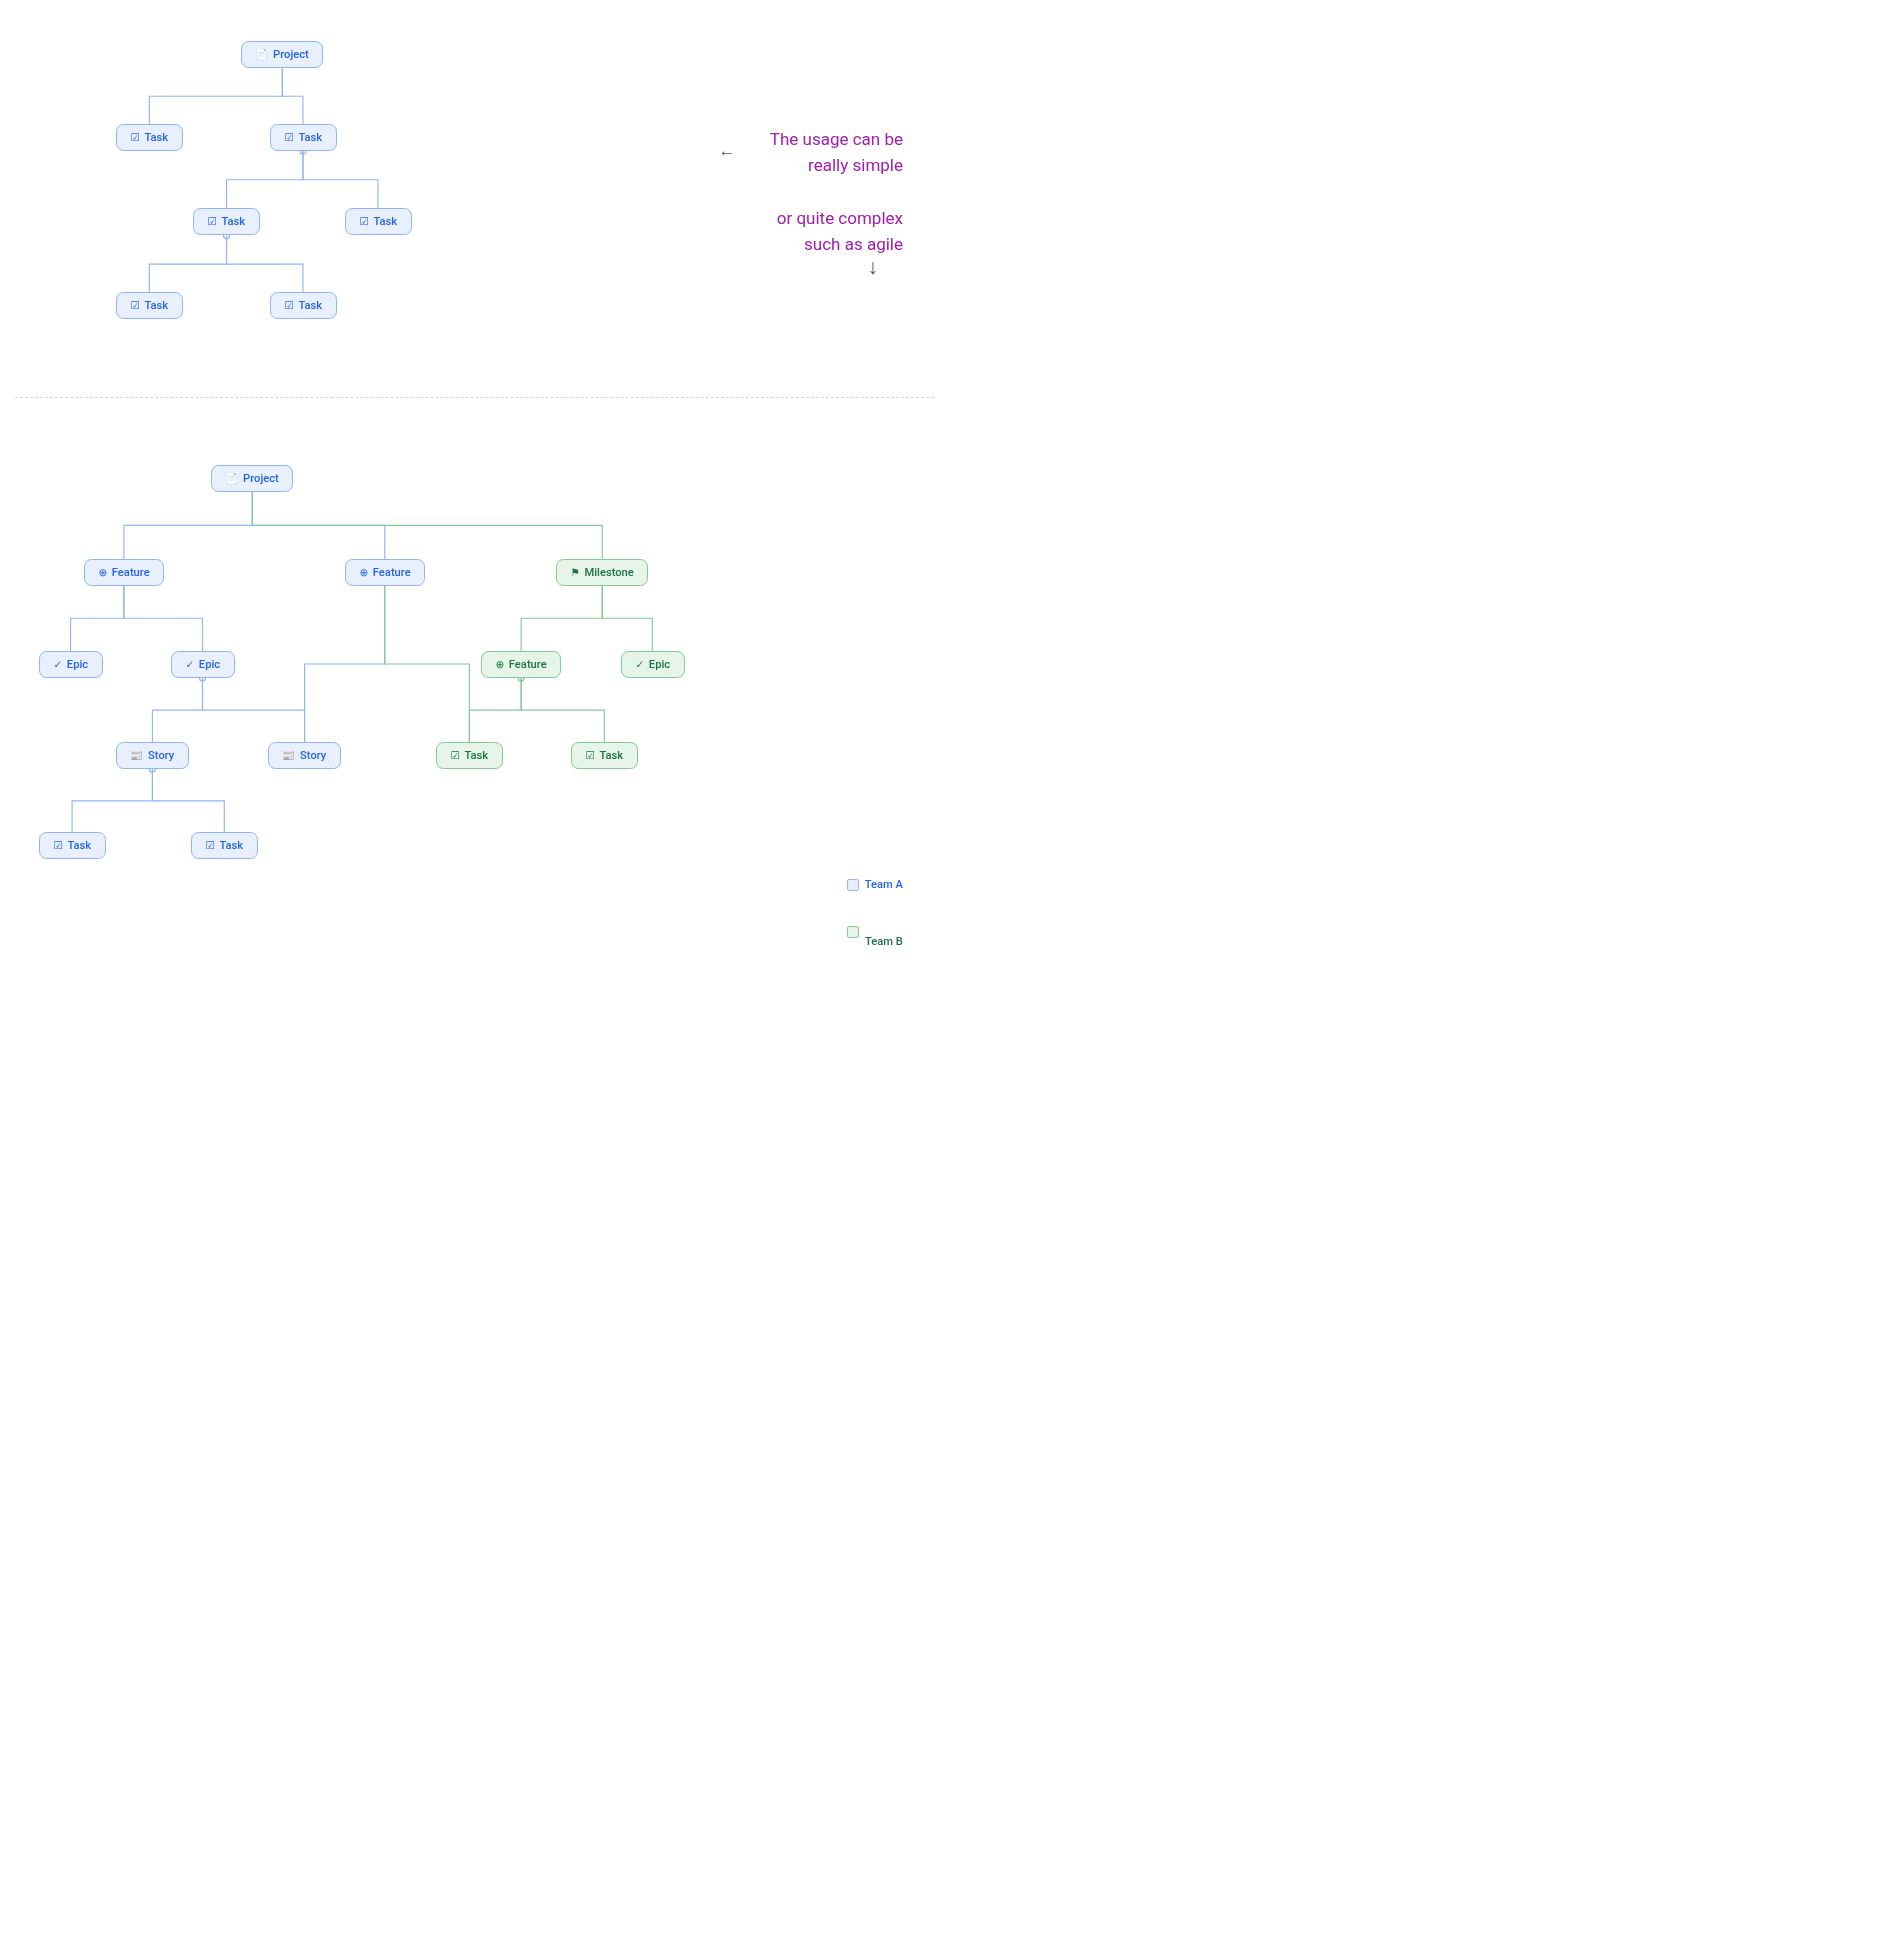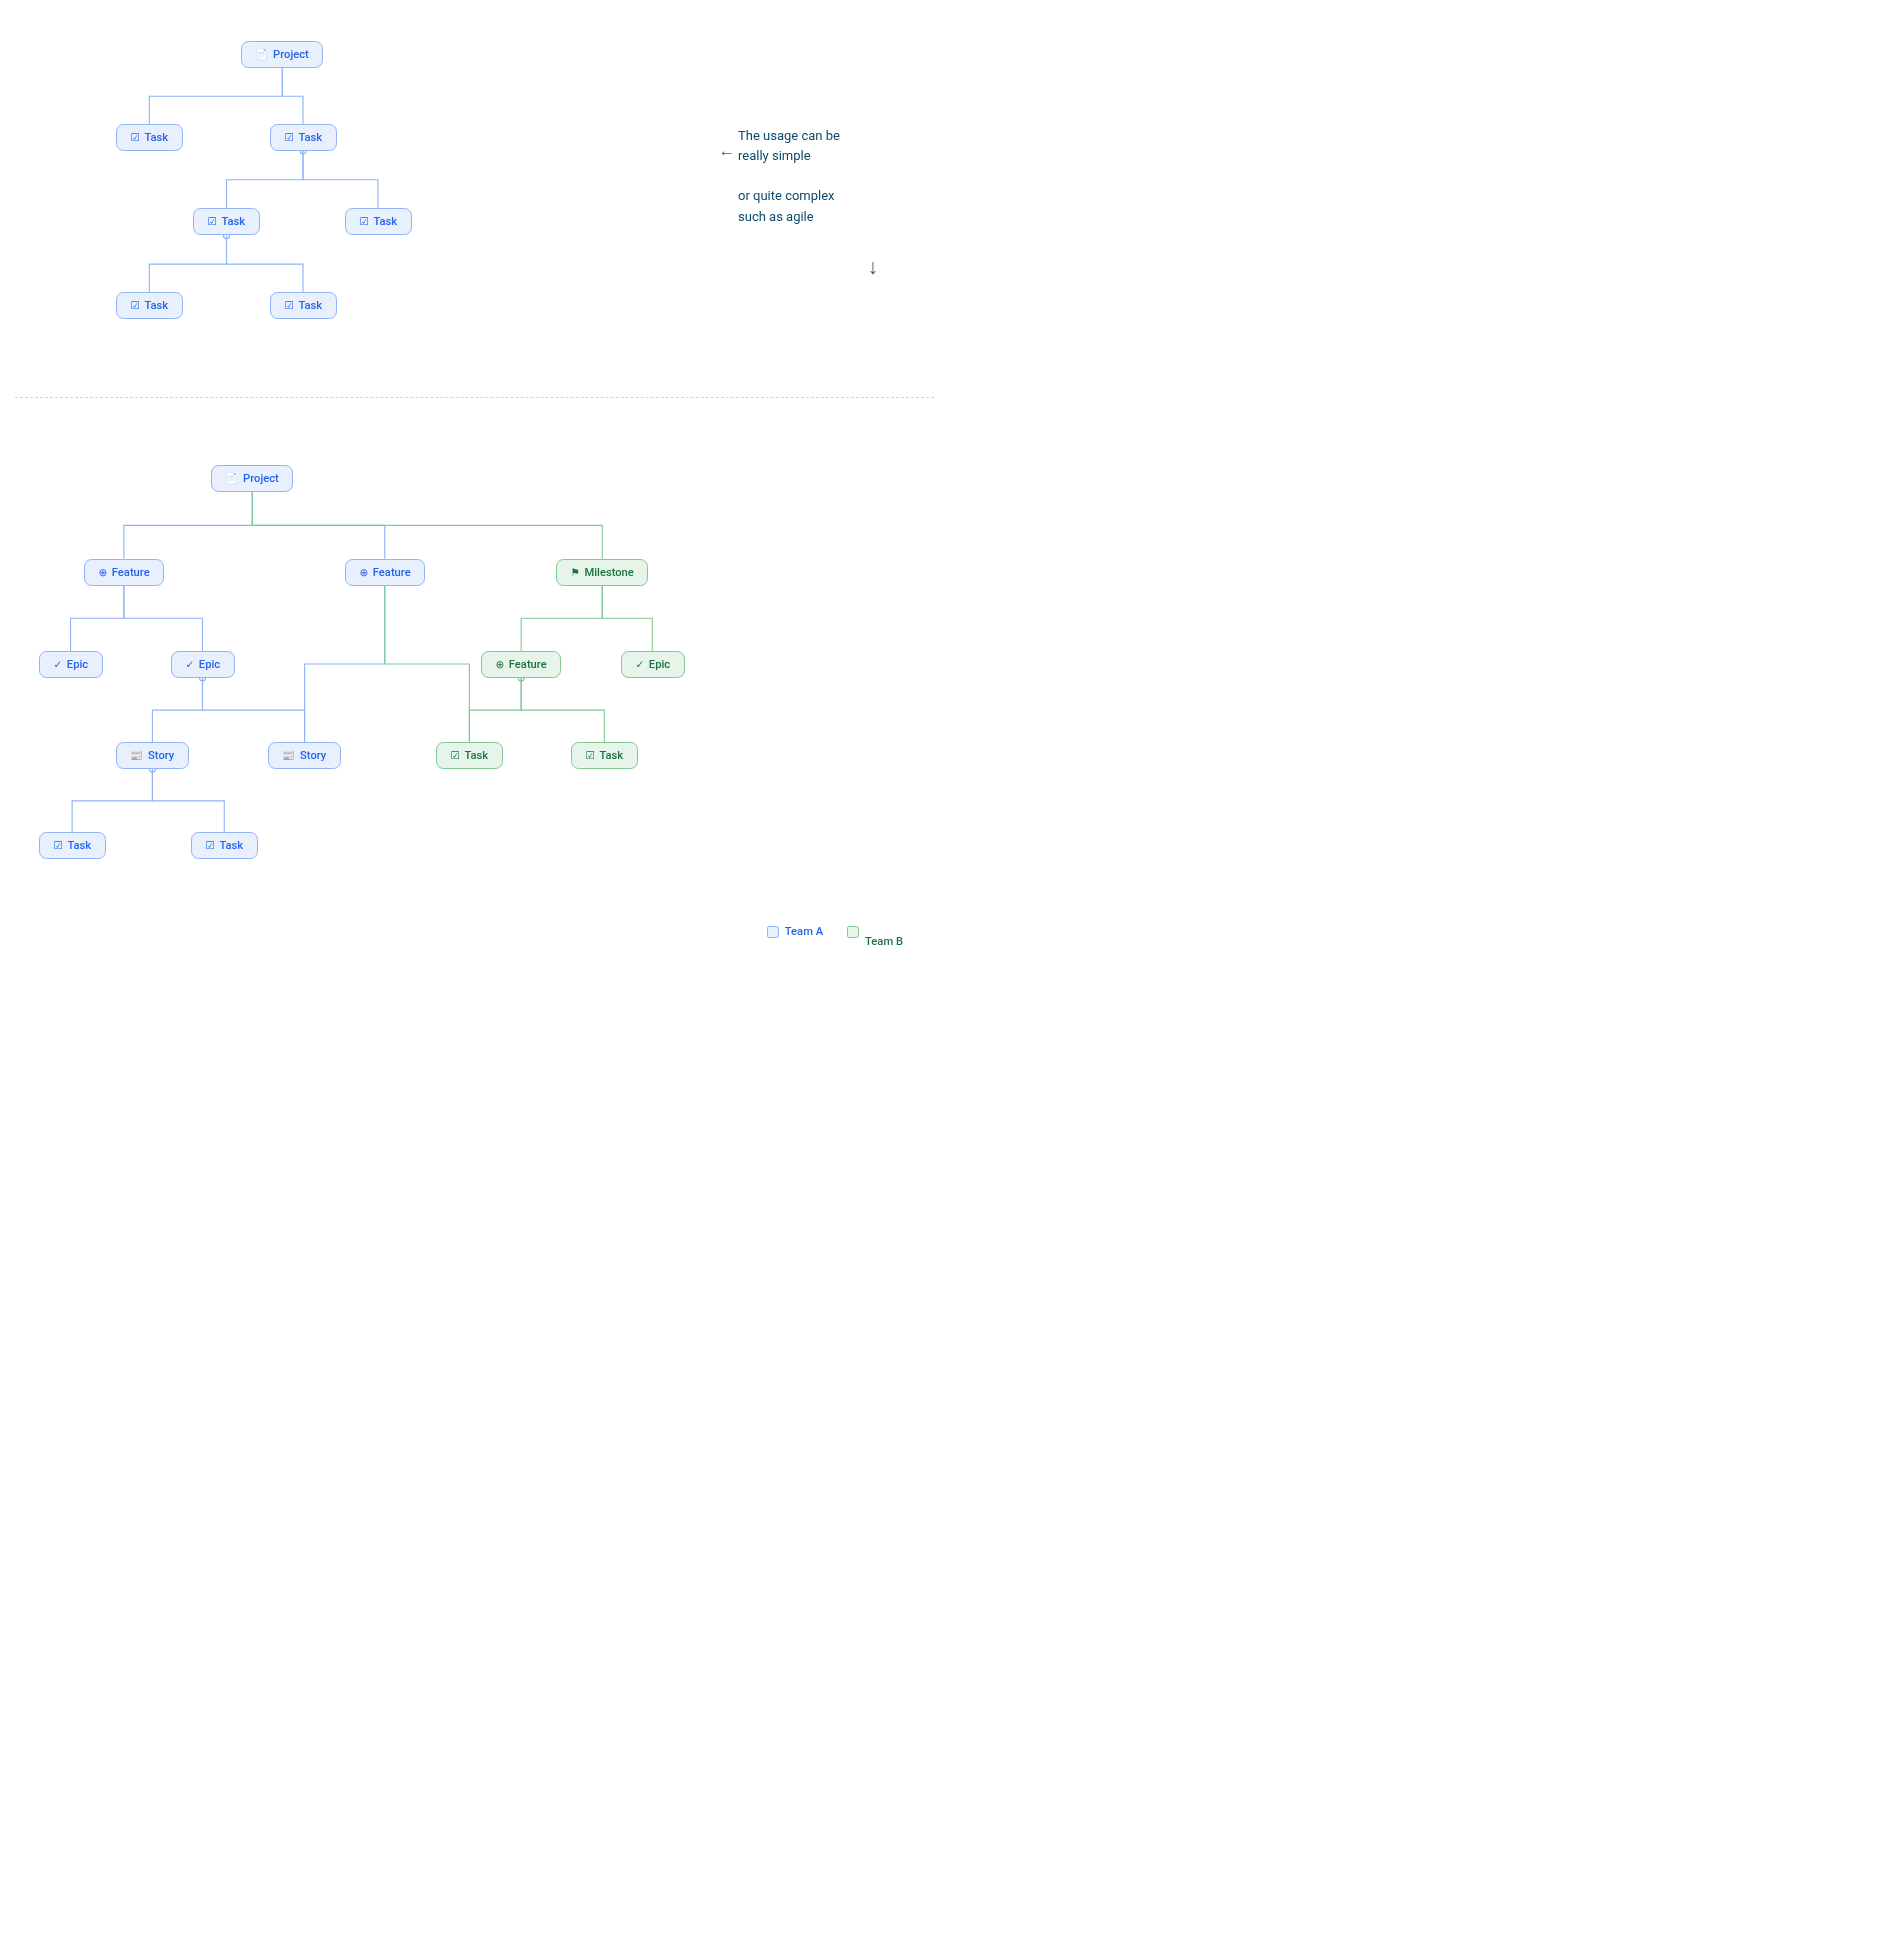--- a/index.html
+++ b/index.html
@@ -52,23 +52,23 @@
     .divider {
       position: absolute;
       left: 15px;
       right: 15px;
       border-top: 1.5px dashed #c8d6e5;
     }
 
     
     .annotation {
       position: absolute;
-      text-align: left;
-      color: #0c4a6e;
-      font-size: 13px;
+      text-align: right;
+      color: #a21caf;
+      font-size: 17px;
       line-height: 1.55;
     }
     .arrow-right {
       position: absolute;
       color: #555;
       font-size: 16.5px;
     }
     .arrow-down {
       position: absolute;
       color: #555;
@@ -230,21 +230,21 @@
 
 <div class="node node-blue" id="d2_task1" style="left:39px; top:832px;">
   <span class="node-icon">☑</span>
   <span>Task</span>
 </div>
 <div class="node node-blue" id="d2_task2" style="left:191px; top:832px;">
   <span class="node-icon">☑</span>
   <span>Task</span>
 </div>
 
-<div class="legend" style="position:absolute; bottom:30px; right:46px;">
+<div class="legend" style="position:absolute; bottom:30px; right:46px;flex-direction:column;">
   <div class="legend-item">
     <div class="legend-dot-blue"></div>
     <span class="legend-label-blue">Team A</span>
   </div>
   <div class="legend-item">
     <div class="legend-dot-green"></div>
     <span class="legend-label-green">Team B</span>
   </div>
 </div>
 

